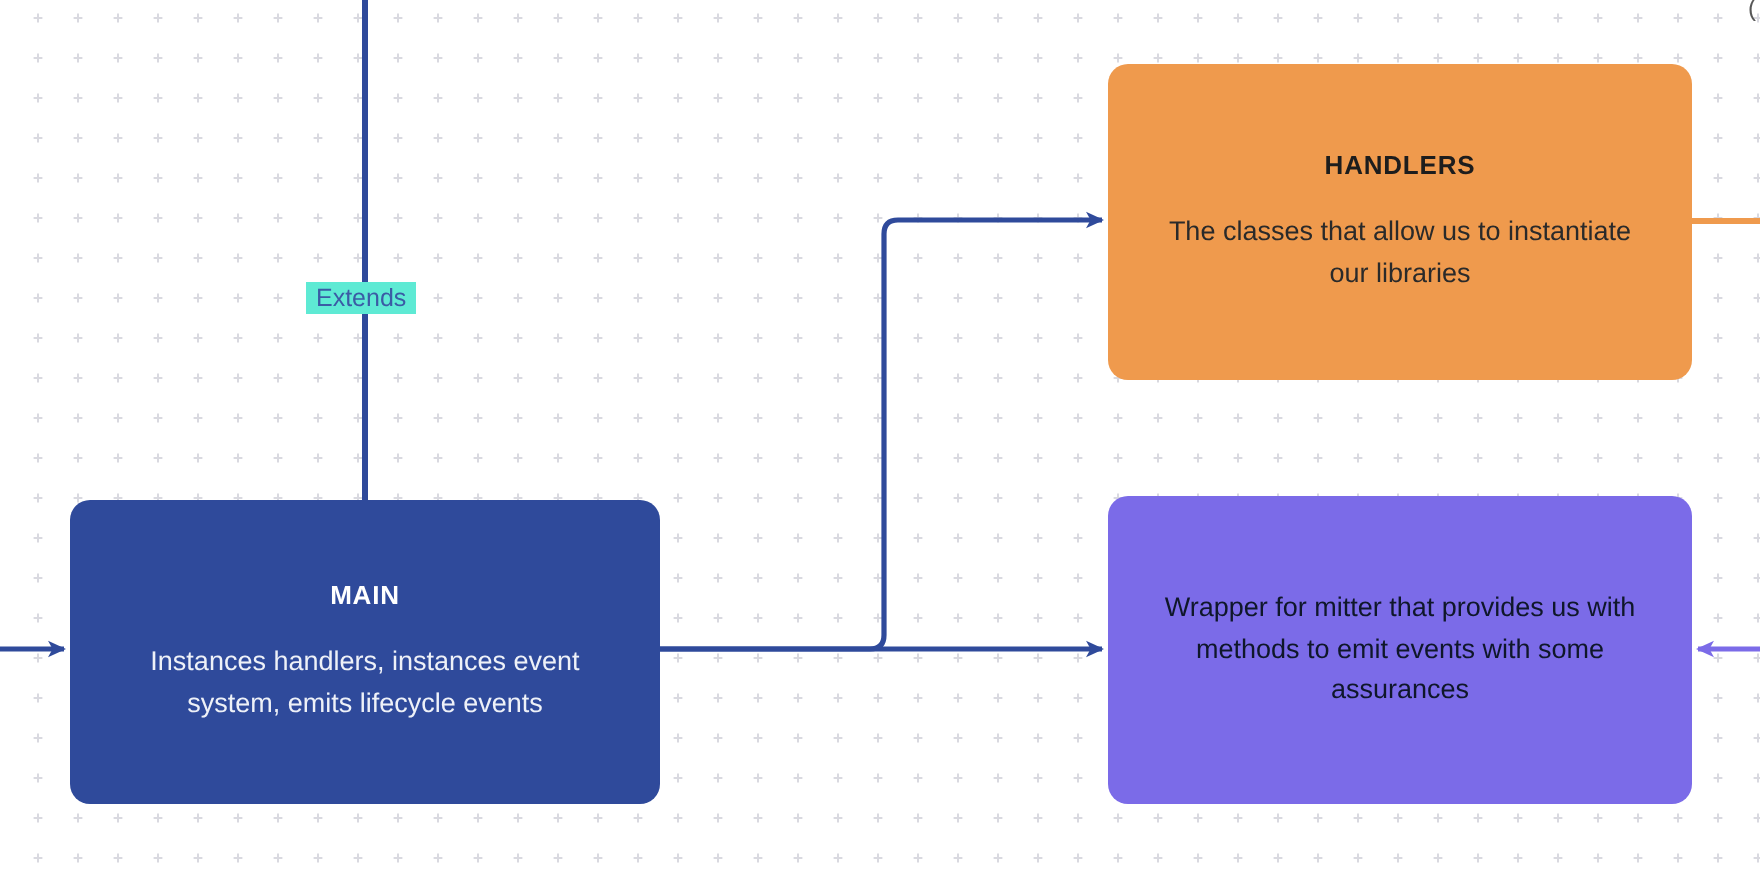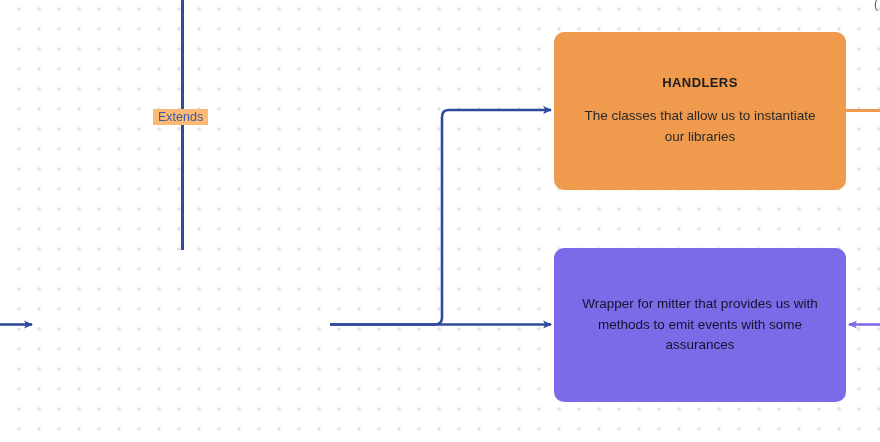--- a/index.html
+++ b/index.html
@@ -92,23 +92,24 @@
     top: 0;
     width: 880px;
     height: 442px;
     overflow: visible;
   }
 
   .edge-label {
     position: absolute;
     font-size: 12.5px;
     color: #3B5BA5;
-    background: #fdba74;
+    background: #5eead4;
     padding: 1px 5px;
     white-space: nowrap;
+    margin-top: 32px;
   }
   #label-extends {
     left: 153px;
     top: 109px;
   }
 
   .corner-glyph {
     position: absolute;
     right: 2px;
     top: -3px;
@@ -146,20 +147,24 @@
 
     <path d="M330,324.5 L435,324.5 Q442,324.5 442,317.5 L442,117 Q442,110 449,110 L551,110" stroke="#2F4A9B" stroke-width="2.6" fill="none" marker-end="url(#arrow-blue)"></path>
 
     <path d="M846,110.5 L880,110.5" stroke="#EF9A4D" stroke-width="3" fill="none"></path>
 
     <path d="M880,324.5 L849,324.5" stroke="#7B6BE8" stroke-width="2.6" fill="none" marker-end="url(#arrow-purple)"></path>
   </svg>
 
   <div class="edge-label" id="label-extends">Extends</div>
 
+  <div class="node" id="node-main" style="left: 35px; top: 250px; width: 295px; height: 152px; background: rgb(47, 74, 155); color: rgb(255, 255, 255);">
+    <div class="node-title">MAIN</div>
+    <div class="node-desc">Instances handlers, instances event system, emits lifecycle events</div>
+  </div>
 
   <div class="node" id="node-handlers" style="left: 554px; top: 32px; width: 292px; height: 158px; background: rgb(239, 154, 77); color: rgb(35, 35, 35);">
     <div class="node-title">HANDLERS</div>
     <div class="node-desc">The classes that allow us to instantiate our libraries</div>
   </div>
 
   <div class="node" id="node-event-system" style="left: 554px; top: 248px; width: 292px; height: 154px; background: rgb(123, 107, 232); color: rgb(255, 255, 255);">
     <div class="node-desc">Wrapper for mitter that provides us with methods to emit events with some assurances</div>
   </div>
 

